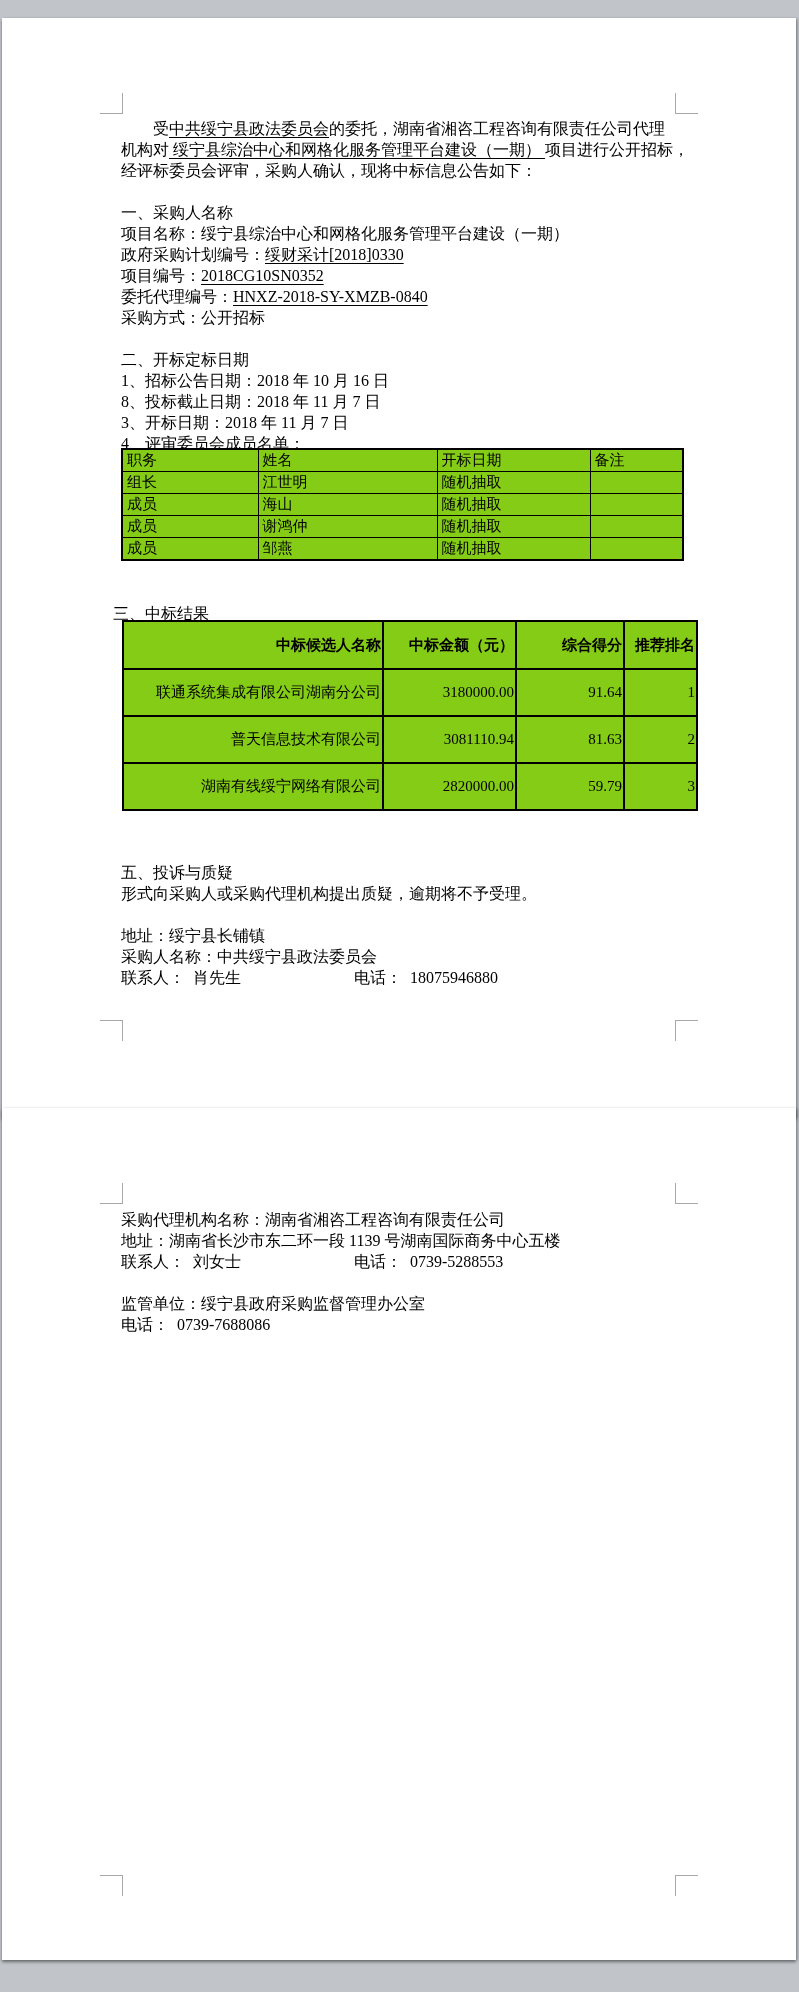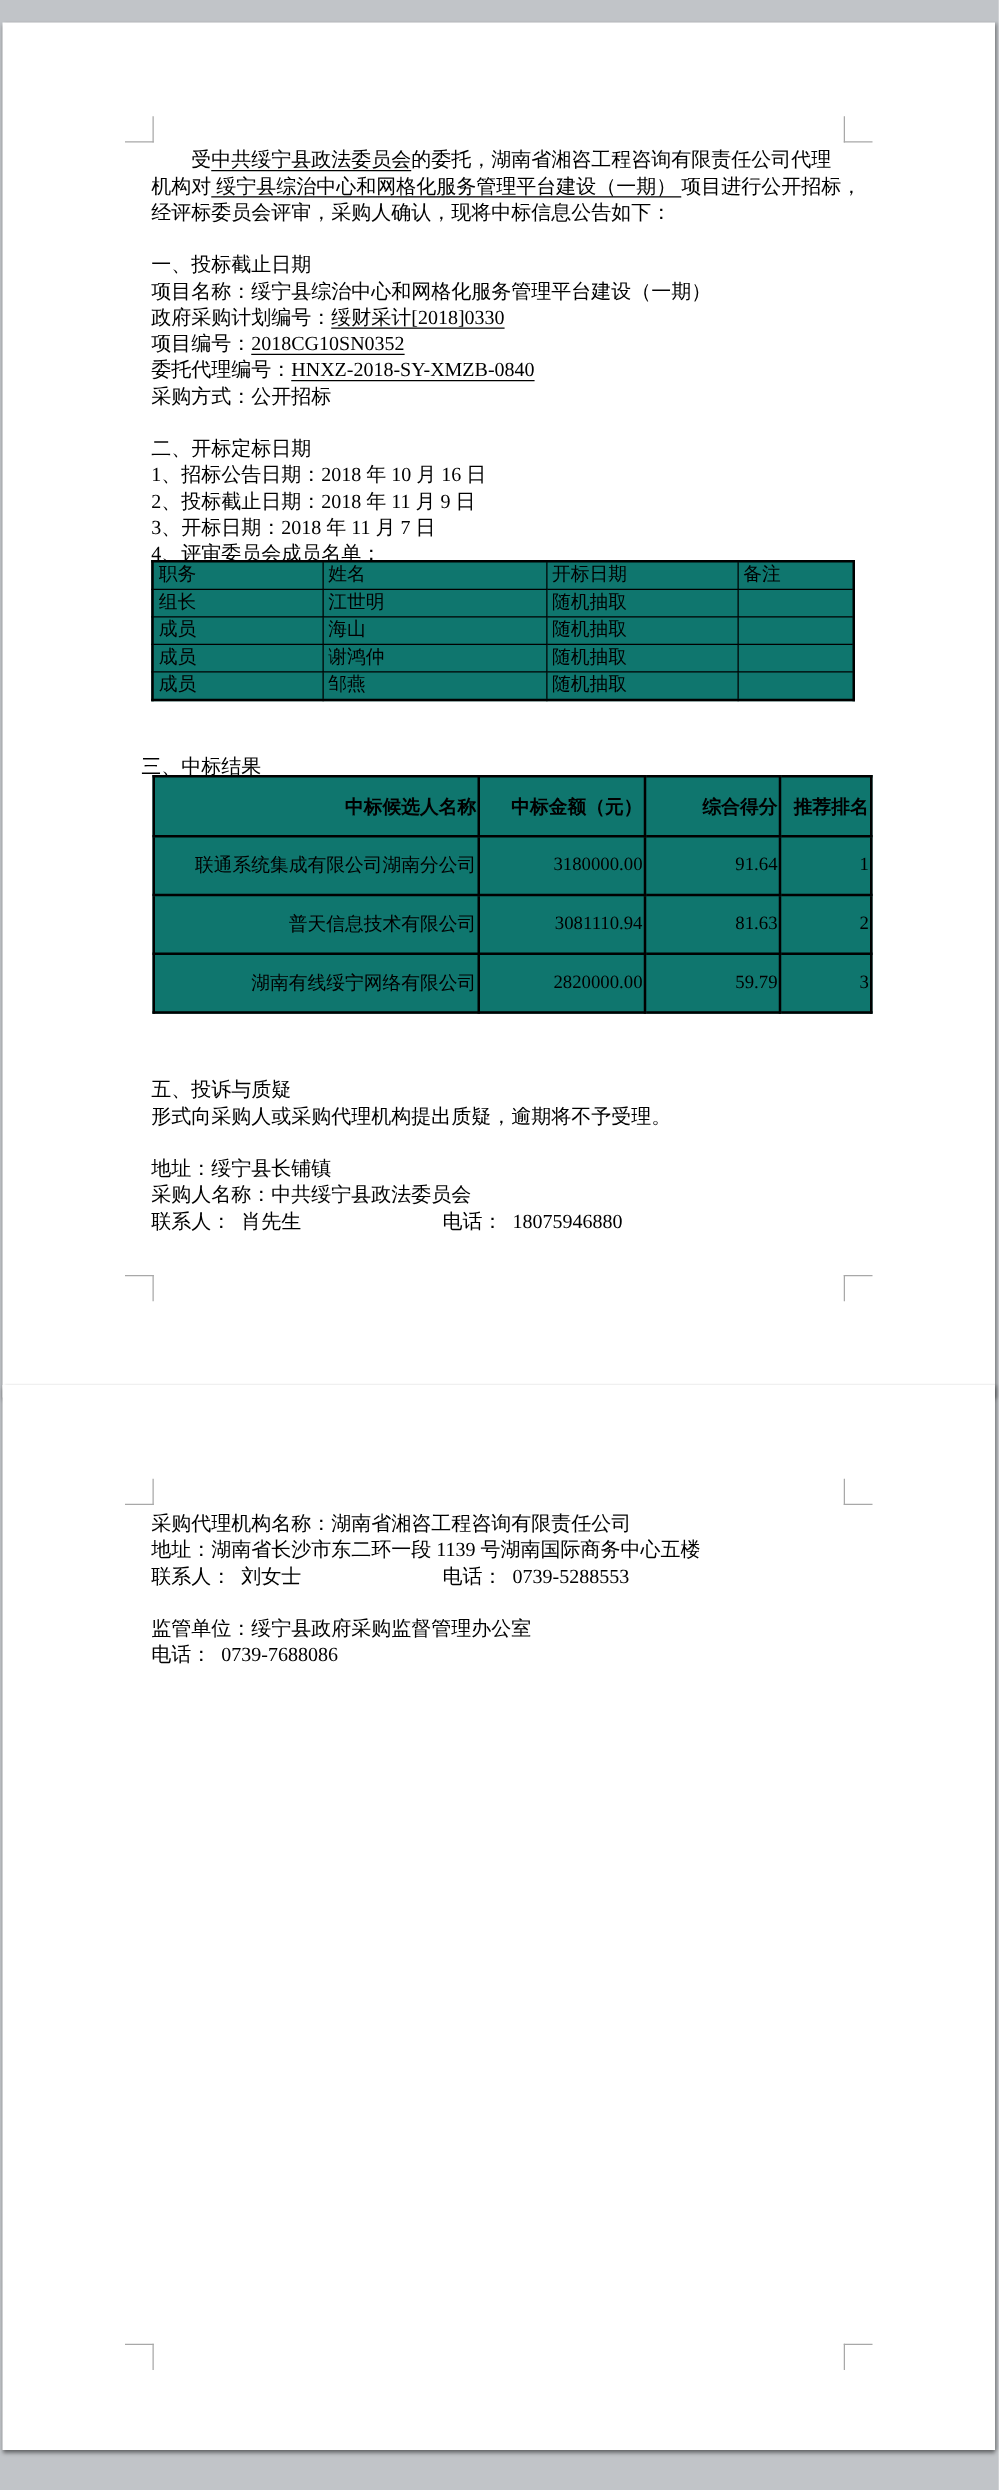--- a/index.html
+++ b/index.html
@@ -20,21 +20,21 @@
   .cm.tl{border-right-width:1px;border-bottom-width:1px;}
   .cm.tr{border-left-width:1px;border-bottom-width:1px;}
   .cm.bl{border-right-width:1px;border-top-width:1px;}
   .cm.br{border-left-width:1px;border-top-width:1px;}
   .textblock{position:absolute;left:119px;width:558px;}
   .ln{height:21px;line-height:21px;white-space:pre;position:relative;}
   .ln.blank{height:21px;}
   .indent2{text-indent:32px;}
   .u{text-decoration:underline;text-underline-offset:3px;}
   .right-col{position:absolute;left:233px;top:0;white-space:pre;}
-  table.doc{border-collapse:collapse;table-layout:fixed;position:absolute;background:#0f766e;}
+  table.doc{border-collapse:collapse;table-layout:fixed;position:absolute;background:#84cc16;}
   #committee-table{left:119px;top:430px;width:561px;font-size:15px;border:2px solid #000;}
   #committee-table td{border:1px solid #000;height:21px;line-height:19px;padding:0 4px;
     text-align:left;vertical-align:middle;overflow:hidden;}
   #result-table{left:120px;top:602px;width:574px;font-size:15px;border:2px solid #000;}
   #result-table th,#result-table td{border:2px solid #000;text-align:right;vertical-align:middle;overflow:hidden;}
   #result-table th{height:44px;font-weight:bold;}
   #result-table td{height:43px;font-weight:normal;}
   .sec-title{position:absolute;left:111px;height:21px;line-height:21px;white-space:pre;}
 </style>
 </head>
@@ -44,30 +44,30 @@
   <div class="cm tl" style="left:98px;top:75px;"></div>
   <div class="cm tr" style="left:673px;top:75px;"></div>
   <div class="cm bl" style="left:98px;top:1002px;"></div>
   <div class="cm br" style="left:673px;top:1002px;"></div>
 
   <div class="textblock" style="top:100px;">
     <div class="ln indent2"><span>受</span><span class="u">中共绥宁县政法委员会</span><span>的委托，湖南省湘咨工程咨询有限责任公司代理</span></div>
     <div class="ln"><span>机构对</span><span class="u"> 绥宁县综治中心和网格化服务管理平台建设（一期） </span><span>项目进行公开招标，</span></div>
     <div class="ln">经评标委员会评审，采购人确认，现将中标信息公告如下：</div>
     <div class="ln blank"></div>
-    <div class="ln">一、投标截止日期</div>
+    <div class="ln">一、采购人名称</div>
     <div class="ln">项目名称：绥宁县综治中心和网格化服务管理平台建设（一期）</div>
     <div class="ln"><span>政府采购计划编号：</span><span class="u">绥财采计[2018]0330</span></div>
     <div class="ln"><span>项目编号：</span><span class="u">2018CG10SN0352</span></div>
     <div class="ln"><span>委托代理编号：</span><span class="u">HNXZ-2018-SY-XMZB-0840</span></div>
     <div class="ln">采购方式：公开招标</div>
     <div class="ln blank"></div>
     <div class="ln">二、开标定标日期</div>
     <div class="ln">1、招标公告日期：2018 年 10 月 16 日</div>
-    <div class="ln">2、投标截止日期：2018 年 11 月 9 日</div>
+    <div class="ln">8、投标截止日期：2018 年 11 月 7 日</div>
     <div class="ln">3、开标日期：2018 年 11 月 7 日</div>
     <div class="ln">4、评审委员会成员名单：</div>
   </div>
 
   <table class="doc" id="committee-table">
     <colgroup>
         <col style="width:136px">
         <col style="width:179px">
         <col style="width:153px">
         <col style="width:93px">

